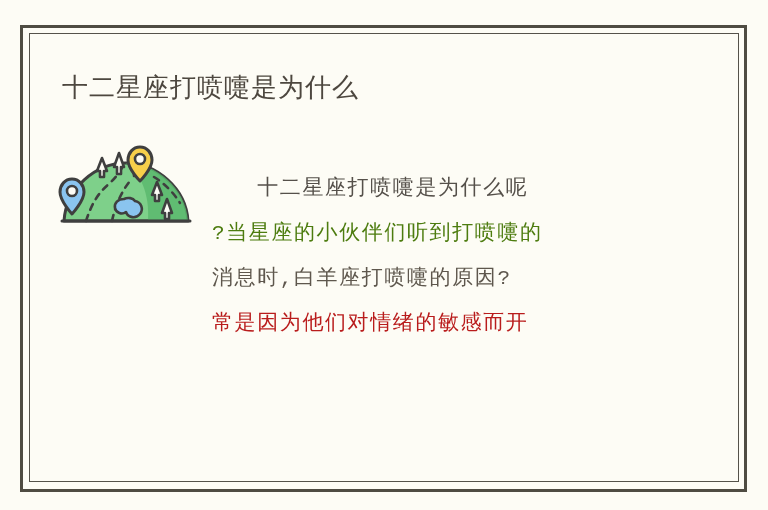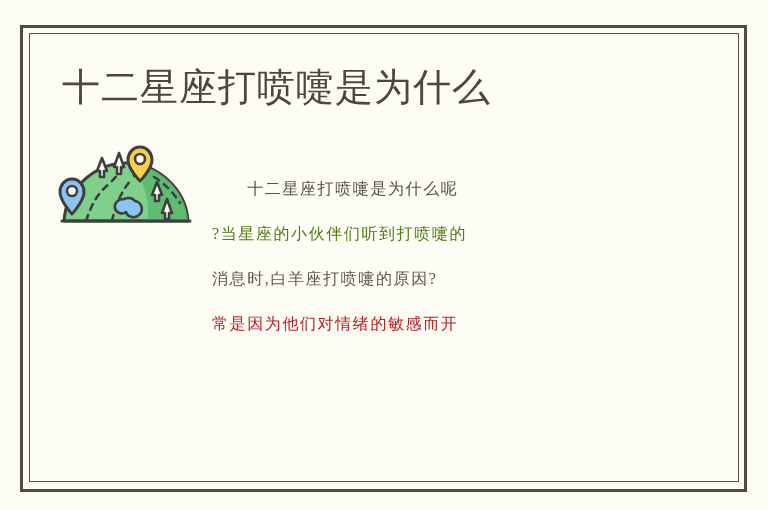--- a/index.html
+++ b/index.html
@@ -39,21 +39,21 @@
     height: 449px;
     border: 1.5px solid #55524a;
     box-sizing: border-box;
   }
 
   
   .title {
     position: absolute;
     left: 62px;
     top: 64px;
-    font-size: 38px;
+    font-size: 26px;
     line-height: 46px;
     letter-spacing: 1px;
     color: #4d473f;
     font-family: "Liberation Sans", "DejaVu Sans", sans-serif;
     font-weight: 400;
     white-space: nowrap;
   }
 
   
   .illustration {
@@ -64,22 +64,22 @@
     height: 86px;
   }
   .illustration svg { display: block; width: 148px; height: 86px; }
 
   
   .body-text {
     position: absolute;
     left: 212px;
     top: 166px;
     width: 440px;
-    font-family: Liberation Serif, serif;
-    font-size: 16px;
+    font-family: Liberation Mono, monospace;
+    font-size: 21px;
     line-height: 45px;
     color: #5d564c;
     letter-spacing: 1.6px;
     text-align: justify;
   }
   .body-text .line { white-space: pre; display: block; }
   .body-text .line.l1 { color: #55504a; }
   .body-text .line.l2 { color: #4d7c0f; }
   .body-text .line.l3 { color: #5e574d; }
   .body-text .line.l4 { color: #5e574d; }

